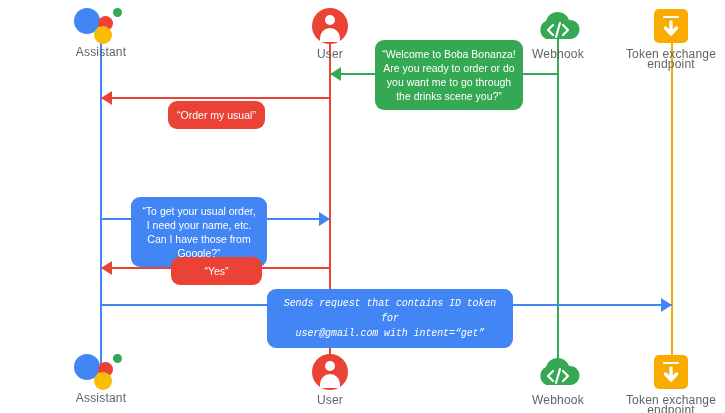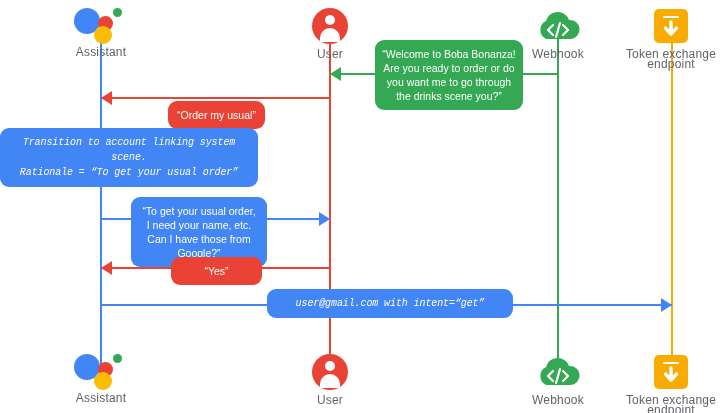--- a/index.html
+++ b/index.html
@@ -179,42 +179,39 @@
     <div>you want me to go through</div>
     <div>the drinks scene you?”</div>
   </div>
 
   <div class="msg-line" style="left:101px; top:97px; width:229px; background:#ea4335;"></div>
   <div class="arrow-head ah-left" style="left:101px; top:91px; border-right-color:#ea4335;"></div>
   <div class="bubble b-red bubble-chat" style="left:168px; top:101px; width:97px;">
     <div>“Order my usual”</div>
   </div>
 
-  <div class="bubble b-blue bubble-note" style="left:0px; top:128px; width:258px;">
-    <div>Transition to account linking system scene.</div>
-    <div>Rationale = “To get your usual order”</div>
-  </div>
 
   <div class="msg-line" style="left:101px; top:218px; width:229px; background:#4285f4;"></div>
   <div class="arrow-head ah-right" style="left:319px; top:212px; border-left-color:#4285f4;"></div>
   <div class="bubble b-blue bubble-chat" style="left:131px; top:197px; width:136px;">
     <div>“To get your usual order,</div>
     <div>I need your name, etc.</div>
     <div>Can I have those from Google?”</div>
   </div>
 
   <div class="msg-line" style="left:101px; top:267px; width:229px; background:#ea4335;"></div>
   <div class="arrow-head ah-left" style="left:101px; top:261px; border-right-color:#ea4335;"></div>
   <div class="bubble b-red bubble-chat" style="left:171px; top:257px; width:91px;">
     <div>“Yes”</div>
   </div>
 
   <div class="msg-line" style="left:101px; top:304px; width:571px; background:#4285f4;"></div>
   <div class="arrow-head ah-right" style="left:661px; top:298px; border-left-color:#4285f4;"></div>
   <div class="bubble b-blue bubble-note" style="left:267px; top:289px; width:246px;">
+    <div>Sends request that contains ID token for</div>
     <div>user@gmail.com with intent=“get”</div>
   </div>
 
   <div class="actor" style="left:41px; top:350px;">
     <div class="icon-wrap">
       <span class="assistant-mark">
         <i class="am-blue"></i>
           <i class="am-red"></i>
           <i class="am-green"></i>
           <i class="am-yellow"></i>

